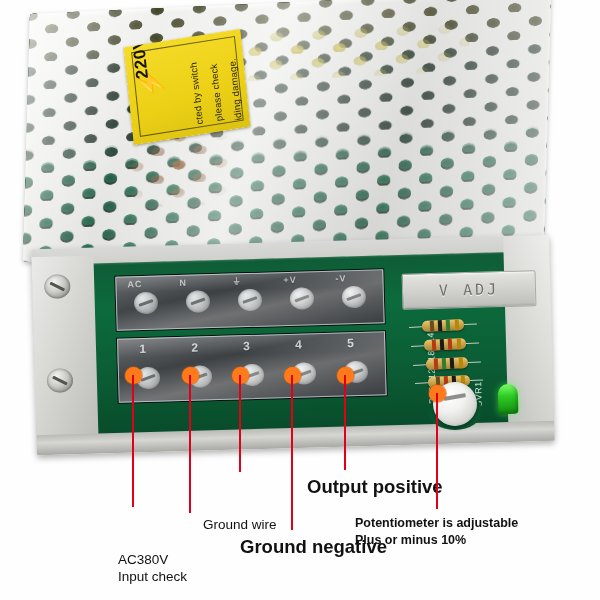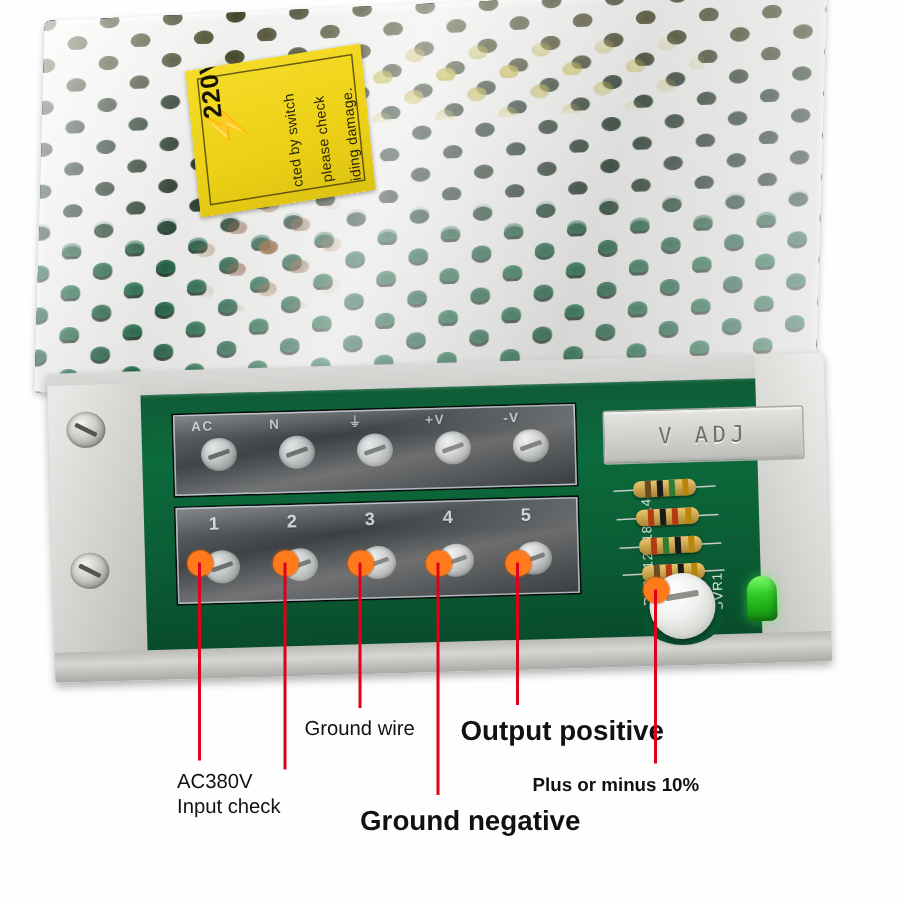--- a/index.html
+++ b/index.html
@@ -228,21 +228,21 @@
   }
   .silk.rot{transform:rotate(-90deg);transform-origin:left top;white-space:nowrap;}
 
   
   .leader{position:absolute;background:#e1001a;width:2px;}
   .dot{
     position:absolute;width:17px;height:17px;border-radius:50%;
     background:#ff7a1a;box-shadow:0 0 0 1px rgba(200,90,10,.5);
   }
   .callout{position:absolute;color:#111;white-space:nowrap;}
-  .callout.small{font-size:13.5px;line-height:1.25;}
+  .callout.small{font-size:13.5px;line-height:1.25;margin-top:39px;}
   .callout.big{font-size:18.5px;font-weight:bold;line-height:1.2;}
   .callout.para{font-size:12.5px;line-height:1.35;font-weight:600;}
 </style>
 </head>
 <body>
 
 <div id="stage">
 
   <div class="device">
 
@@ -378,18 +378,19 @@
         <div>Ground negative</div>
       </div>
       <div class="leader" style="left: 291px; top: 375px; height: 155px; background: rgb(225, 0, 26);"></div>
       <div class="dot" style="left: 337px; top: 367px;"></div>
       <div class="callout big" style="left: 307px; top: 476px;">
         <div>Output positive</div>
       </div>
       <div class="leader" style="left: 344px; top: 375px; height: 95px; background: rgb(225, 0, 26);"></div>
       <div class="dot" style="left: 429px; top: 385px;"></div>
       <div class="callout para" style="left: 355px; top: 515px;">
+        <div>Potentiometer is adjustable</div>
         <div>Plus or minus 10%</div>
       </div>
       <div class="leader" style="left: 436px; top: 393px; height: 116px; background: rgb(225, 0, 26);"></div>
     </div>
 
 </div>
 
 </body></html>

